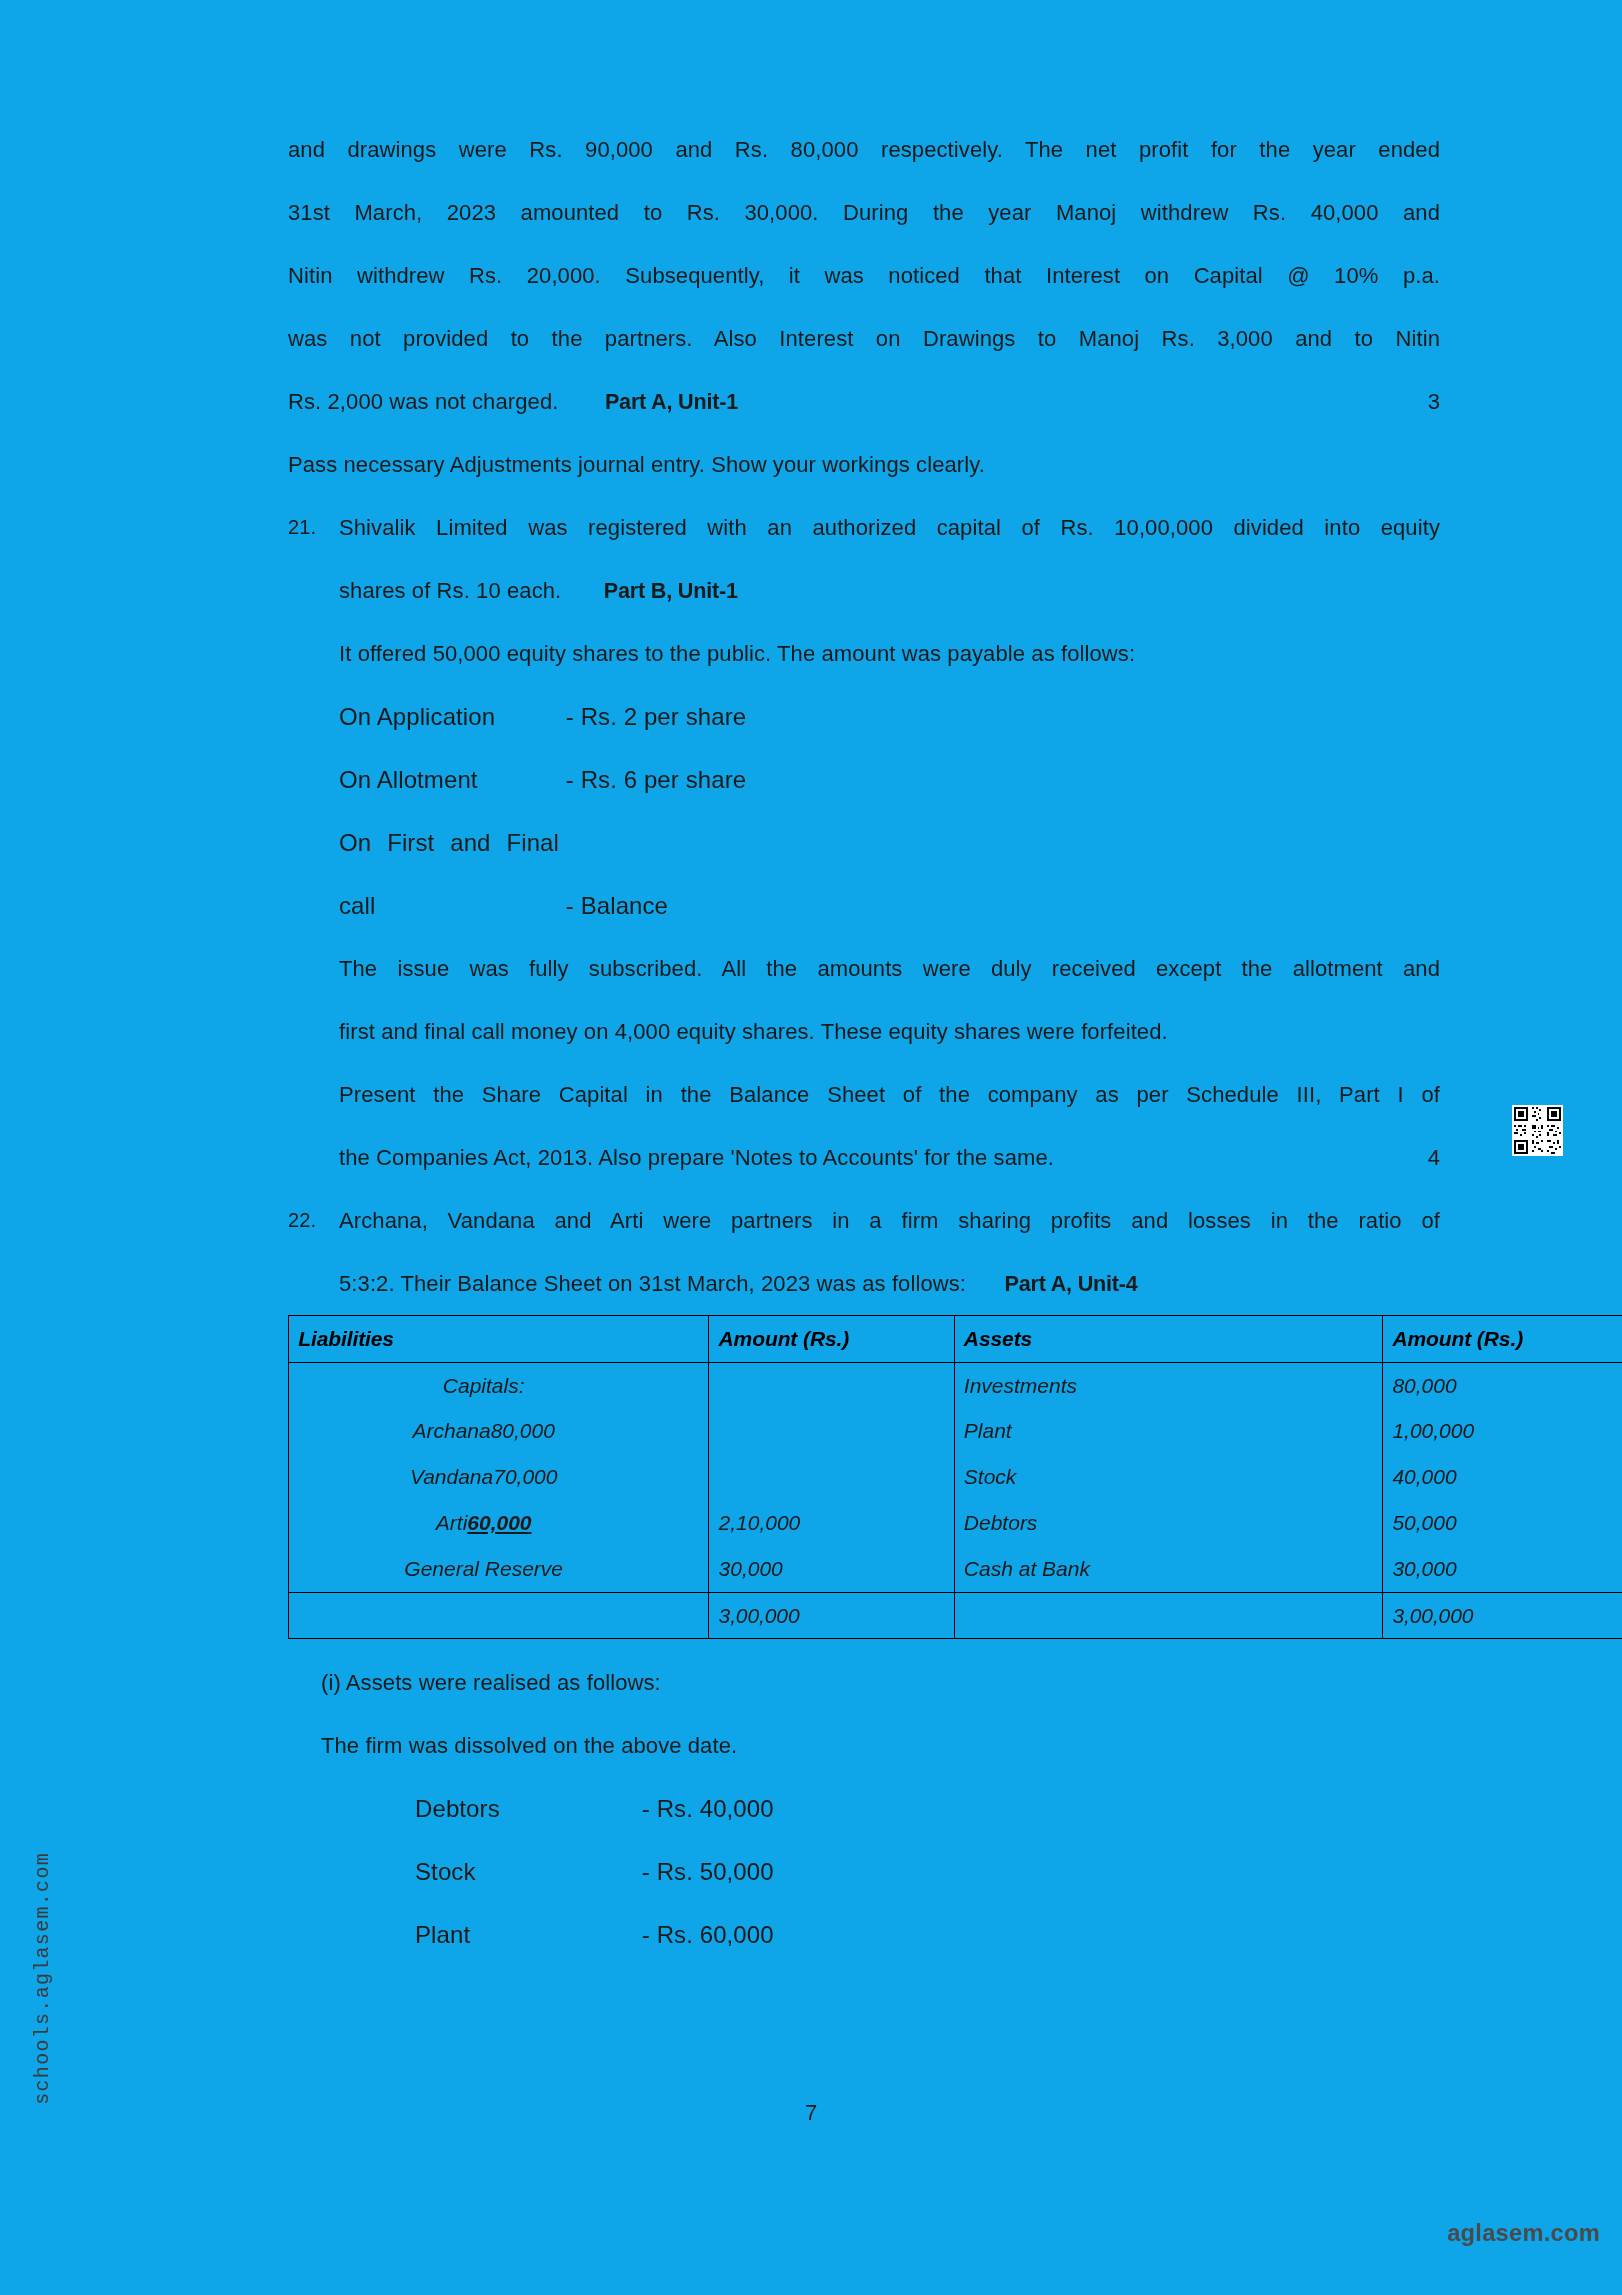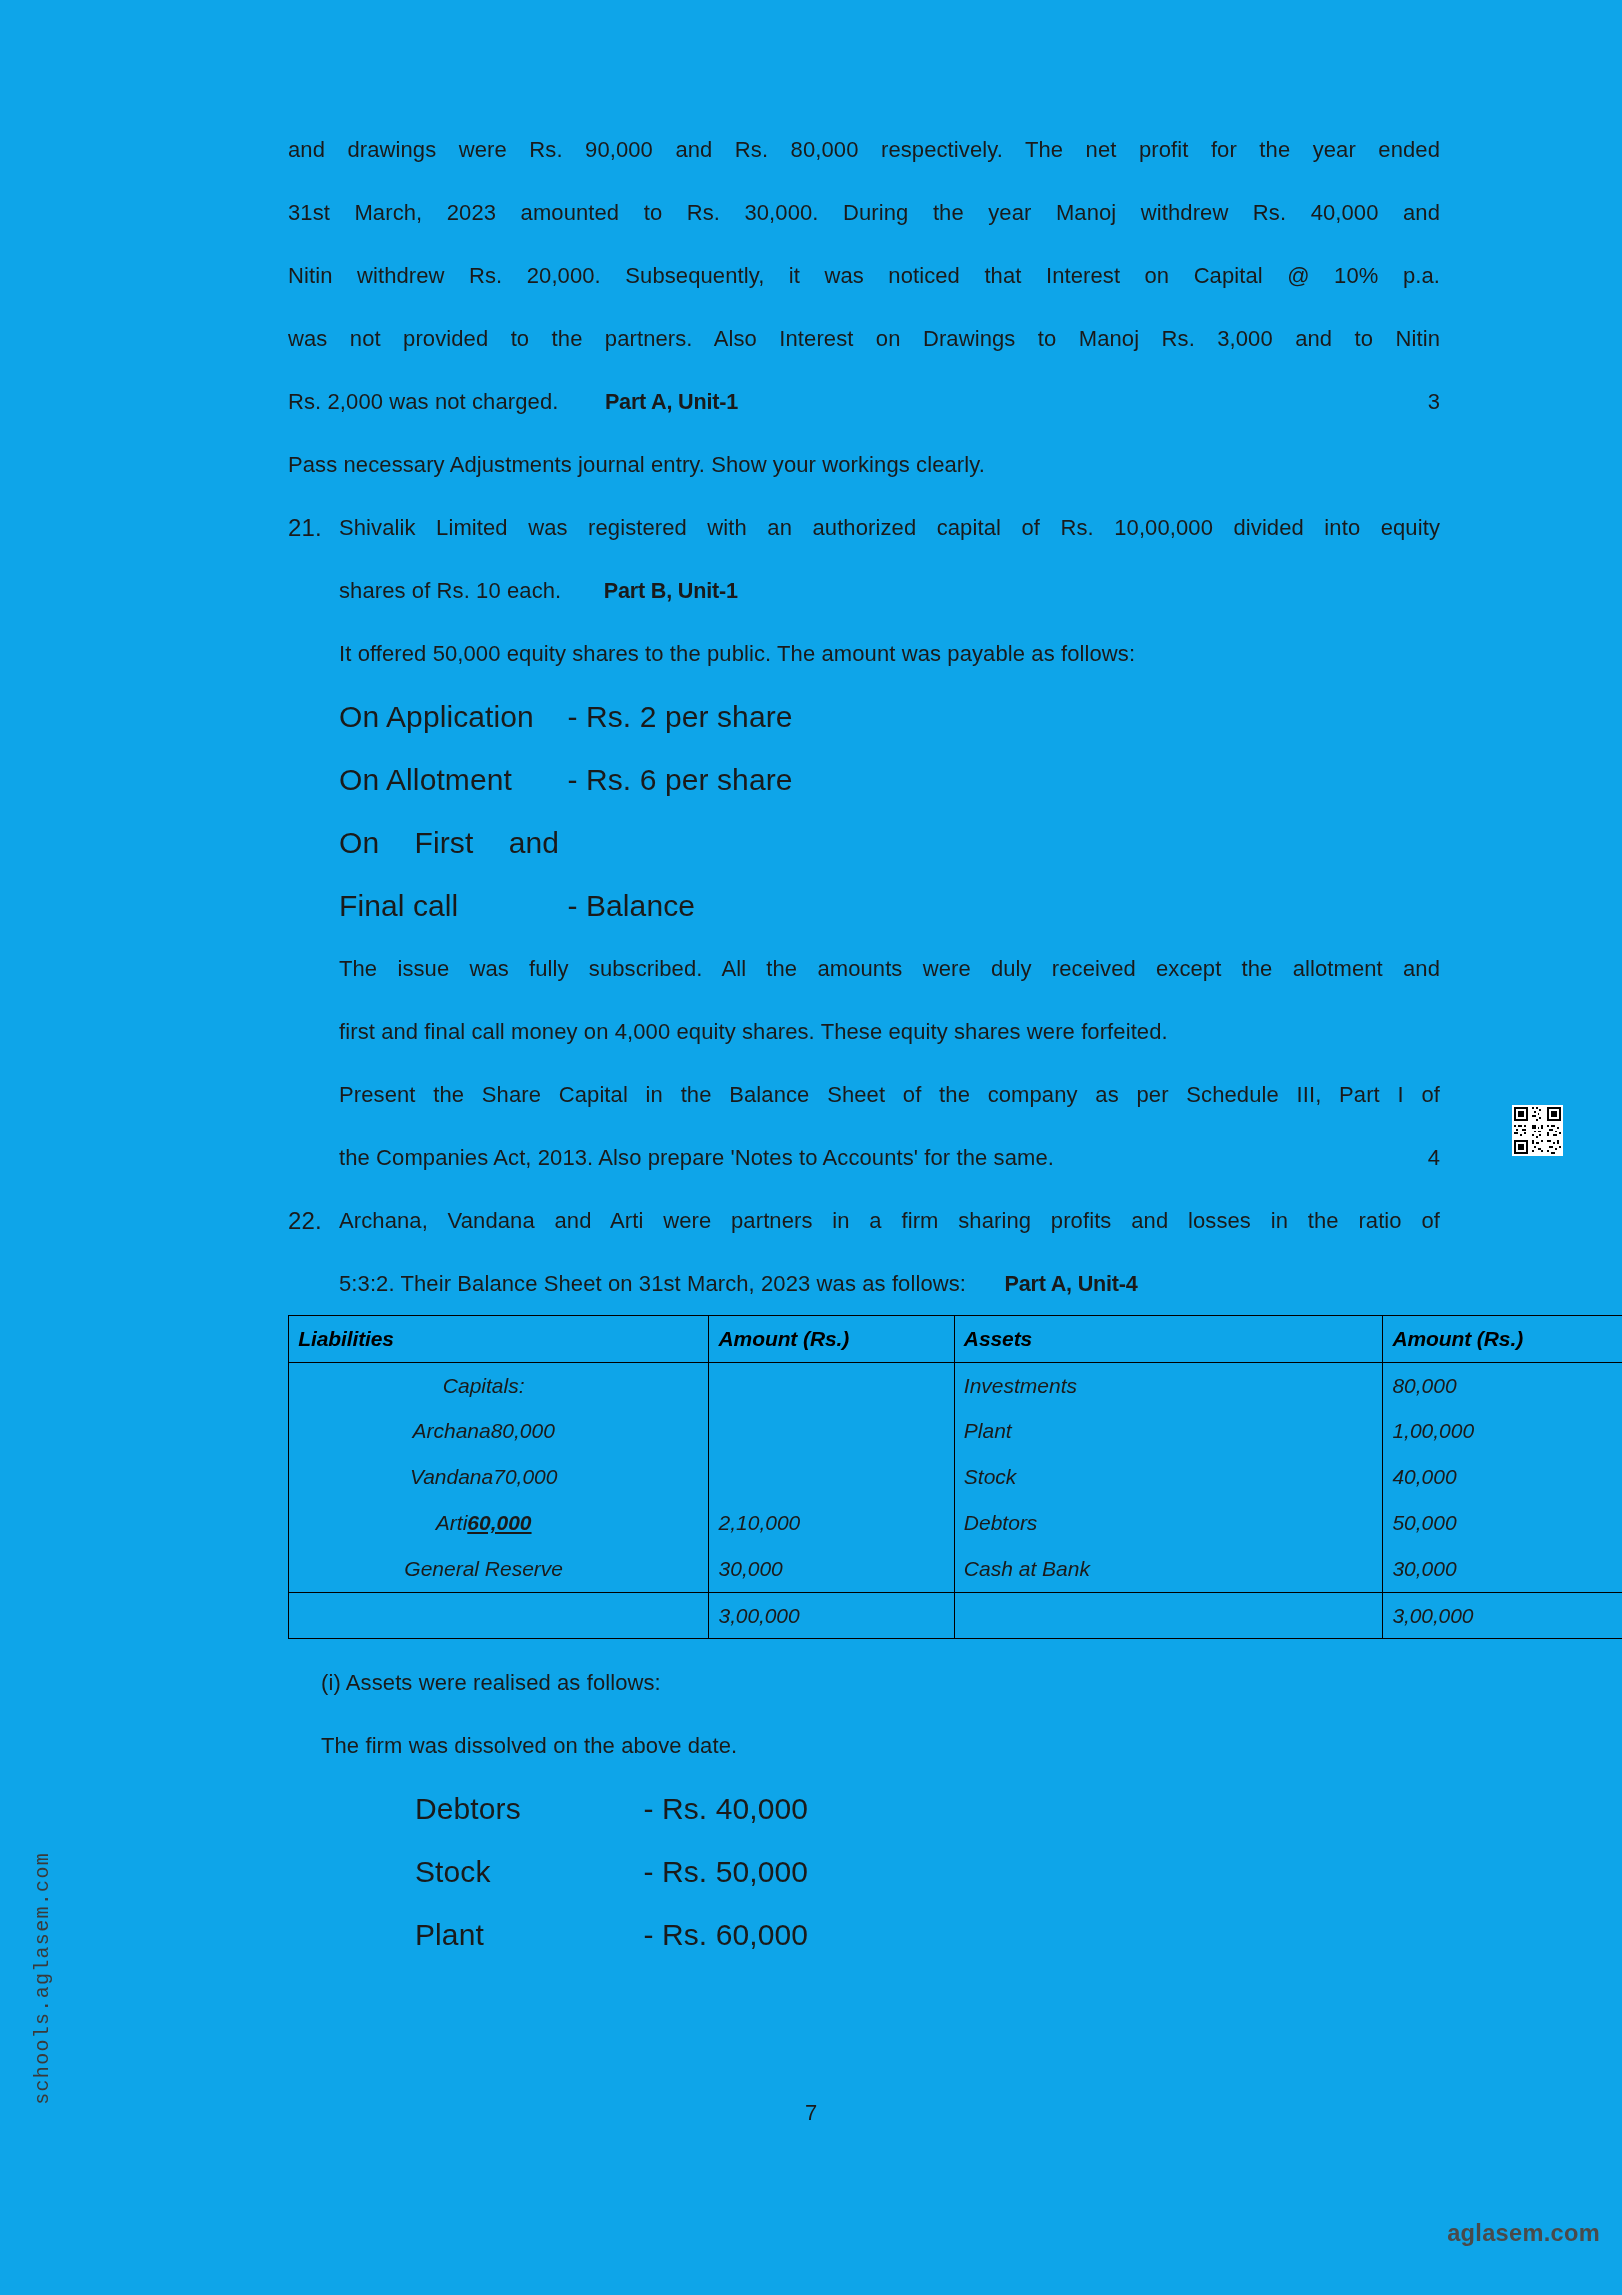--- a/index.html
+++ b/index.html
@@ -43,36 +43,36 @@
     text-align-last: justify;
   }
   .numbered {
     position: relative;
     padding-left: 51px;
   }
   .qnum {
     position: absolute;
     left: 0;
     top: 0;
-    font-size: 24px;
+    font-size: 20px;
     line-height: 63px;
     color: #1a1a1a;
   }
   .bold-tag {
     font-weight: bold;
     font-size: 21.6px;
     letter-spacing: -0.2px;
   }
   .marks {
     float: right;
     font-size: 22px;
   }
   .sub-row {
     display: block;
-    font-size: 30px;
+    font-size: 24px;
     line-height: 63px;
     color: #1a1a1a;
   }
   .sub-label {
     display: inline-block;
     width: 220px;
   }
   .indent-2 {
     padding-left: 94px;
   }

